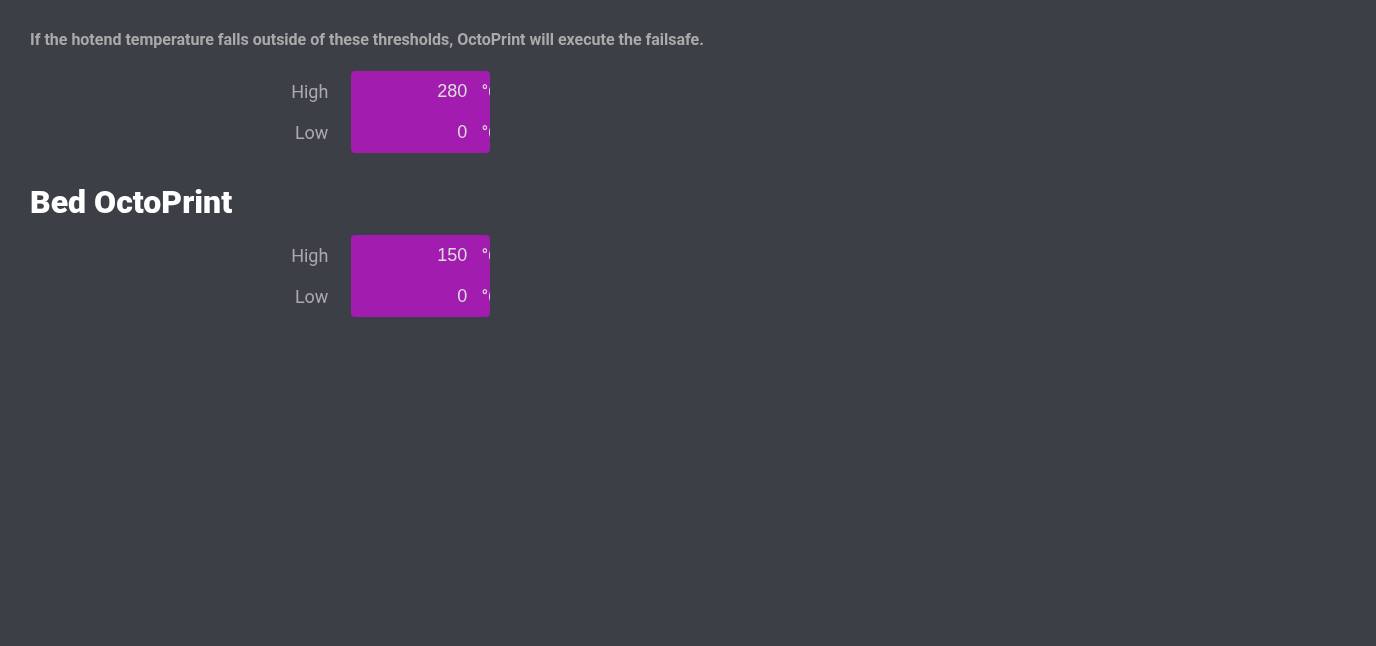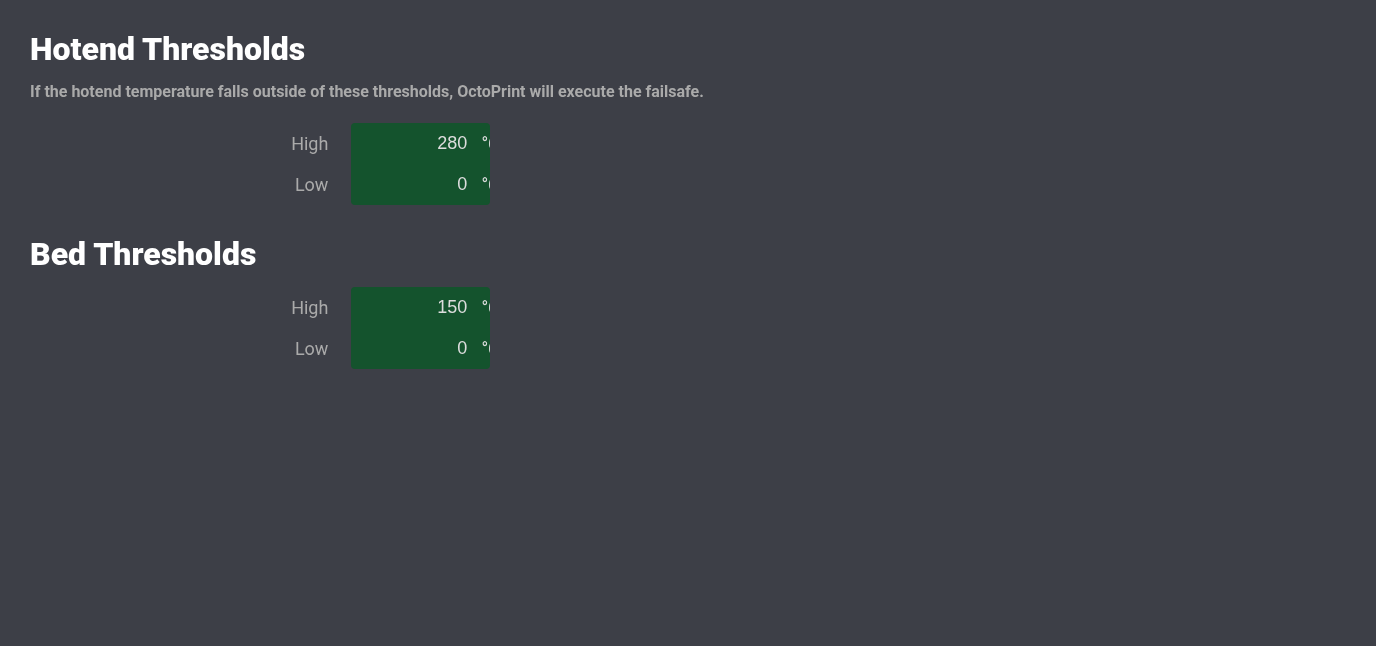--- a/index.html
+++ b/index.html
@@ -54,21 +54,21 @@
       font-size: 18px;
       color: #aaaaaa;
       width: 80px;
       text-align: right;
       margin-right: 16px;
     }
 
     .threshold-input-wrapper {
       display: flex;
       align-items: center;
-      background-color: #14532d;
+      background-color: #a21caf;
       border-radius: 0px;
       overflow: hidden;
       width: 190px;
     }
 
     .threshold-row:first-child .threshold-input-wrapper {
       border-radius: 4px 4px 0 0;
     }
 
     .threshold-row:last-child .threshold-input-wrapper {
@@ -91,42 +91,41 @@
       font-size: 18px;
       color: #dddddd;
       padding: 10px 14px 10px 0;
       white-space: nowrap;
     }
   </style>
 </head>
 <body>
 
 <div class="section">
-  <h2 class="section-title">Hotend Thresholds</h2>
   <p class="section-description">If the hotend temperature falls outside of these thresholds, OctoPrint will execute the failsafe.</p>
   <div class="threshold-group">
     <div class="threshold-row">
       <span class="threshold-label">High</span>
       <div class="threshold-input-wrapper">
         <input class="threshold-input" type="text" value="280" style="">
         <span class="threshold-unit">°C</span>
       </div>
     </div>
     <div class="threshold-row">
       <span class="threshold-label">Low</span>
       <div class="threshold-input-wrapper">
         <input class="threshold-input" type="text" value="0" style="">
         <span class="threshold-unit">°C</span>
       </div>
     </div>
   </div>
 </div>
 
 <div class="section">
-  <h2 class="section-title">Bed Thresholds</h2>
+  <h2 class="section-title">Bed OctoPrint</h2>
   <div class="threshold-group">
     <div class="threshold-row">
       <span class="threshold-label">High</span>
       <div class="threshold-input-wrapper">
         <input class="threshold-input" type="text" value="150" style="">
         <span class="threshold-unit">°C</span>
       </div>
     </div>
     <div class="threshold-row">
       <span class="threshold-label">Low</span>

